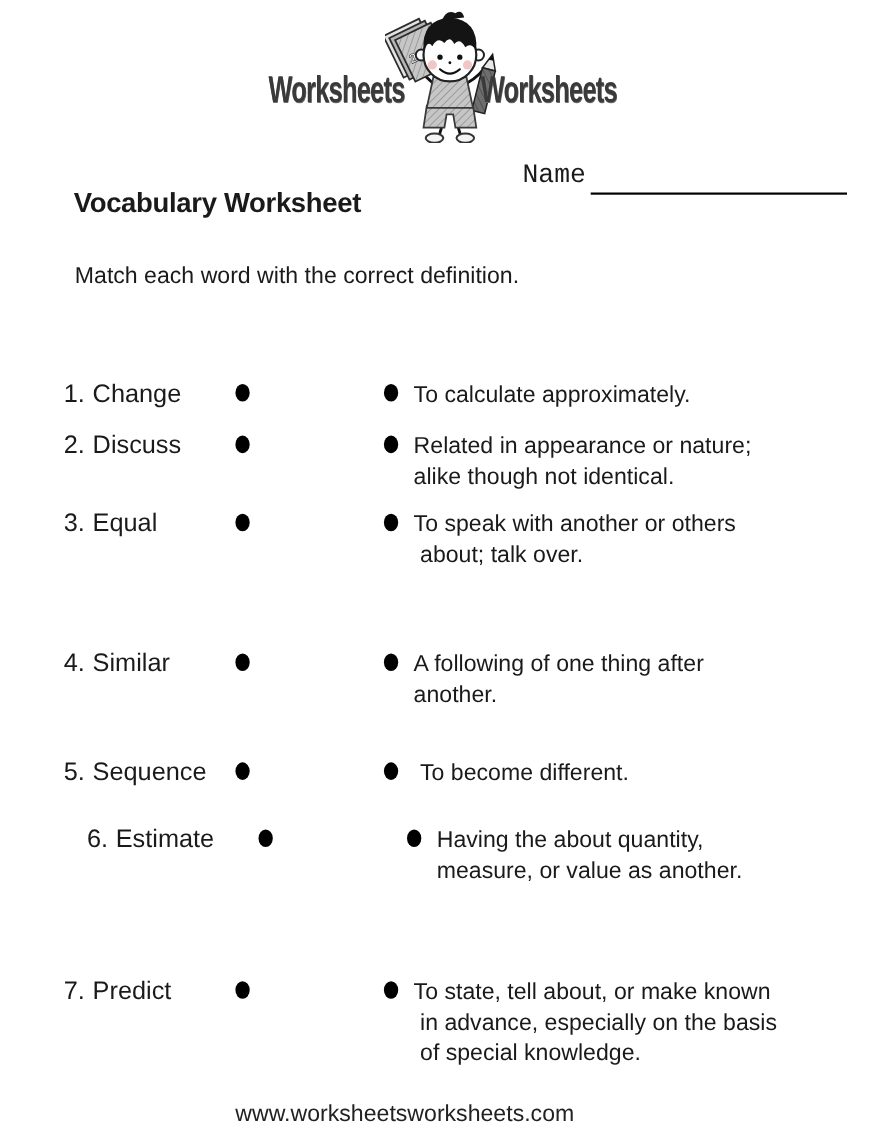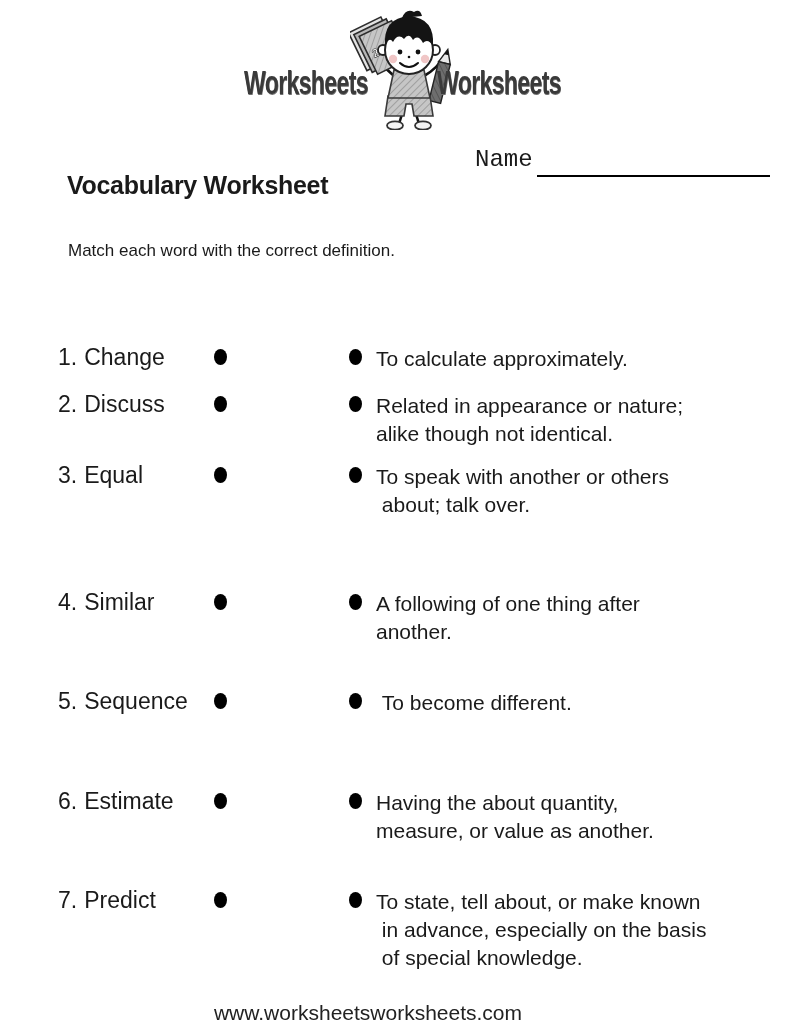--- a/index.html
+++ b/index.html
@@ -16,21 +16,21 @@
   .kid{position:absolute;left:350px;top:6px;width:118px;height:124px;}
 
   
   .title{position:absolute;left:67px;top:153px;font-size:25px;font-weight:bold;
          letter-spacing:-0.3px;line-height:30px;margin-top:17px;}
   .name-label{position:absolute;left:475px;top:146px;font-size:24px;line-height:28px;font-family:Liberation Mono, monospace;}
   .name-line{position:absolute;left:537px;top:147px;width:233px;height:28px;
              border-bottom:2px solid #000;}
 
   
-  .instructions{position:absolute;left:68px;top:238px;font-size:17px;line-height:26px;}
+  .instructions{position:absolute;left:68px;top:238px;font-size:21px;line-height:26px;}
 
   
   .match-list{position:absolute;left:0;top:0;width:800px;height:1035px;}
   .match-row{position:absolute;left:58px;width:715px;}
   .word{font-size:23px;line-height:28px;white-space:nowrap;}
   .word .w{margin-left:7px;}
   .bullet{position:absolute;top:6px;width:13px;height:16px;background:#000;border-radius:50%;}
   .bullet-word{left:156px;}
   .bullet-def{left:291px;}
   .def{position:absolute;left:318px;top:2px;width:405px;font-size:21px;line-height:28px;
@@ -144,21 +144,21 @@
 another.</div>
     </div>
       <div class="match-row" style="top: 687px;">
       <div class="word">
         <span>5.</span><span class="w">Sequence</span>
       </div>
       <span class="bullet bullet-word"></span>
       <span class="bullet bullet-def"></span>
       <div class="def"> To become different.</div>
     </div>
-      <div class="match-row" style="top: 787px;">
+      <div class="match-row" style="top: 748px; margin-left: 21px;">
       <div class="word">
         <span>6.</span><span class="w">Estimate</span>
       </div>
       <span class="bullet bullet-word"></span>
       <span class="bullet bullet-def"></span>
       <div class="def">Having the about quantity,
 measure, or value as another.</div>
     </div>
       <div class="match-row" style="top: 886px;">
       <div class="word">

